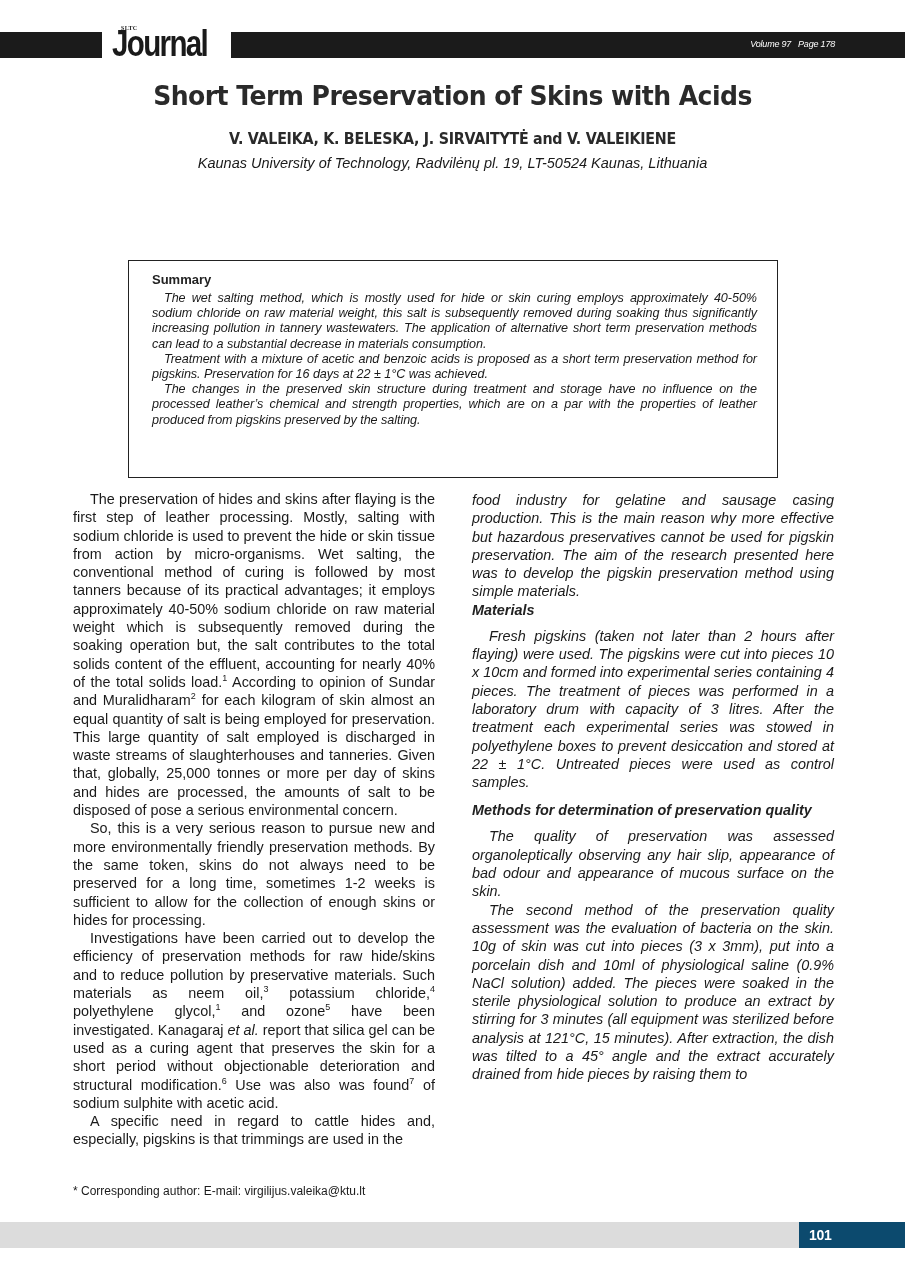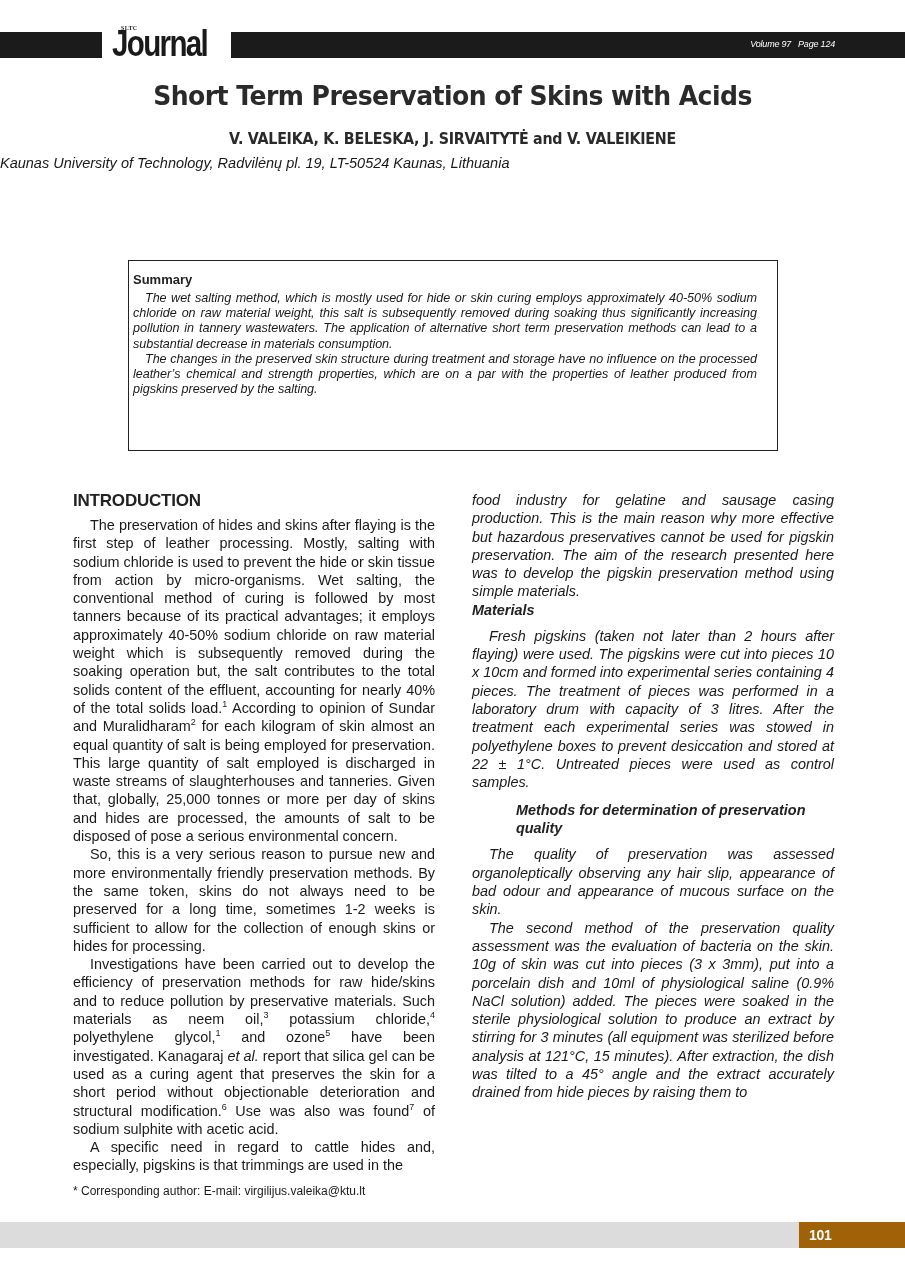--- a/index.html
+++ b/index.html
@@ -8,77 +8,77 @@
 
     .hdr-bar-left { position: absolute; left: 0; top: 32px; width: 102px; height: 26px; background: #1b1b1b; }
     .hdr-bar-right { position: absolute; left: 231px; top: 32px; width: 674px; height: 26px; background: #1b1b1b; }
     .hdr-vol { position: absolute; right: 70px; top: 39px; font-size: 9px; font-style: italic; color: #ffffff; letter-spacing: -0.2px; white-space: pre; }
     .logo { position: absolute; left: 110px; top: 22px; width: 112px; height: 46px; }
     .logo-sltc { position: absolute; left: 11px; top: 3px; font-family: "Liberation Serif", serif; font-size: 6px; font-weight: bold; color: #1a1a1a; letter-spacing: 0.3px; }
     .logo-word { position: absolute; left: 2px; top: 2px; font-family: "Liberation Sans", sans-serif; font-size: 36px; font-weight: bold; color: #1a1a1a; letter-spacing: -2px; transform: scaleX(0.82); transform-origin: left top; line-height: 40px; }
 
     .title { position: absolute; left: 0; top: 80px; width: 905px; text-align: center; font-family: "DejaVu Sans", sans-serif; font-weight: bold; font-size: 27px; color: #2a2a2a; letter-spacing: -0.6px; transform: scaleX(0.93); }
     .authors { position: absolute; left: 0; top: 130px; width: 905px; text-align: center; font-family: "DejaVu Sans", sans-serif; font-weight: bold; font-size: 15.5px; color: #2a2a2a; letter-spacing: -0.3px; transform: scaleX(0.92); }
-    .affil { position: absolute; left: 0; top: 155px; width: 905px; text-align: left; font-size: 14.5px; font-style: italic; color: #1a1a1a; }
+    .affil { position: absolute; left: 0; top: 155px; width: 905px; text-align: center; font-size: 14.5px; font-style: italic; color: #1a1a1a; }
 
-    .summary-box { position: absolute; left: 128px; top: 260px; width: 650px; height: 191px; border: 1.3px solid #222; padding: 11px 20px 0 4px; }
+    .summary-box { position: absolute; left: 128px; top: 260px; width: 650px; height: 218px; border: 1.3px solid #222; padding: 11px 20px 0 23px; }
     .summary-title { font-weight: bold; font-size: 13px; margin-bottom: 4px; color: #222; }
     .summary-p { font-size: 12.6px; line-height: 15.2px; text-align: justify; text-indent: 12px; color: #1a1a1a; letter-spacing: -0.05px; font-style: italic; }
 
     .col { position: absolute; top: 490px; width: 362px; font-size: 14.4px; line-height: 18.3px; color: #1a1a1a; }
     .col-left { left: 73px; }
     .col-right { left: 472px; }
     .col p { text-align: justify; text-indent: 17px; }
     .col p.noindent { text-indent: 0; }
     .h1 { font-weight: bold; font-size: 17px; line-height: 22px; letter-spacing: -0.2px; color: #222; }
     .h2 { font-weight: bold; font-size: 14.4px; line-height: 18px; color: #222; }
     sup { font-size: 9px; line-height: 0; vertical-align: super; }
 
     .footnote { position: absolute; left: 73px; top: 1184px; font-size: 12px; color: #1a1a1a; }
 
     .ftr-band { position: absolute; left: 0; top: 1222px; width: 799px; height: 26px; background: #dcdcdc; }
-    .ftr-box { position: absolute; left: 799px; top: 1222px; width: 106px; height: 26px; background: #a16207; }
+    .ftr-box { position: absolute; left: 799px; top: 1222px; width: 106px; height: 26px; background: #0c4a6e; }
     .ftr-num { position: absolute; left: 10px; top: 5px; font-size: 14px; font-weight: bold; color: #ffffff; letter-spacing: -0.3px; }
   </style>
 </head>
 <body>
 
 <div class="hdr-bar-left"></div>
 <div class="logo">
   <span class="logo-word">Journal</span>
   <span class="logo-sltc">SLTC</span>
 </div>
 <div class="hdr-bar-right"></div>
-<div class="hdr-vol">Volume 97   Page 124</div>
+<div class="hdr-vol">Volume 97   Page 178</div>
 
 <h1 class="title">Short Term Preservation of Skins with Acids</h1>
 <div class="authors">V. VALEIKA, K. BELESKA, J. SIRVAITYTĖ and V. VALEIKIENE</div>
 <div class="affil">Kaunas University of Technology, Radvilėnų pl. 19, LT-50524 Kaunas, Lithuania</div>
 
 <div class="summary-box">
   <div class="summary-title">Summary</div>
   <p class="summary-p">The wet salting method, which is mostly used for hide or skin curing employs approximately 40-50% sodium chloride on raw material weight, this salt is subsequently removed during soaking thus significantly increasing pollution in tannery wastewaters. The application of alternative short term preservation methods can lead to a substantial decrease in materials consumption.</p>
+  <p class="summary-p">Treatment with a mixture of acetic and benzoic acids is proposed as a short term preservation method for pigskins. Preservation for 16 days at 22 ± 1°C was achieved.</p>
   <p class="summary-p">The changes in the preserved skin structure during treatment and storage have no influence on the processed leather’s chemical and strength properties, which are on a par with the properties of leather produced from pigskins preserved by the salting.</p>
 </div>
 
 <div class="col col-left">
-  <div class="h1" style="margin-bottom:4px;">INTRODUCTION</div>
   <p><span>The preservation of hides and skins after flaying is the first step of leather processing. Mostly, salting with sodium chloride is used to prevent the hide or skin tissue from action by micro-organisms. Wet salting, the conventional method of curing is followed by most tanners because of its practical advantages; it employs approximately 40-50% sodium chloride on raw material weight which is subsequently removed during the soaking operation but, the salt contributes to the total solids content of the effluent, accounting for nearly 40% of the total solids load.</span><sup>1</sup><span> According to opinion of Sundar and Muralidharam</span><sup>2</sup><span> for each kilogram of skin almost an equal quantity of salt is being employed for preservation. This large quantity of salt employed is discharged in waste streams of slaughterhouses and tanneries. Given that, globally, 25,000 tonnes or more per day of skins and hides are processed, the amounts of salt to be disposed of pose a serious environmental concern.</span></p>
   <p>So, this is a very serious reason to pursue new and more environmentally friendly preservation methods. By the same token, skins do not always need to be preserved for a long time, sometimes 1-2 weeks is sufficient to allow for the collection of enough skins or hides for processing.</p>
   <p><span>Investigations have been carried out to develop the efficiency of preservation methods for raw hide/skins and to reduce pollution by preservative materials. Such materials as neem oil,</span><sup>3</sup><span> potassium chloride,</span><sup>4</sup><span> polyethylene glycol,</span><sup>1</sup><span> and ozone</span><sup>5</sup><span> have been investigated. Kanagaraj </span><i>et al.</i><span> report that silica gel can be used as a curing agent that preserves the skin for a short period without objectionable deterioration and structural modification.</span><sup>6</sup><span> Use was also was found</span><sup>7</sup><span> of sodium sulphite with acetic acid.</span></p>
   <p>A specific need in regard to cattle hides and, especially, pigskins is that trimmings are used in the</p>
 </div>
 
 <div class="footnote">* Corresponding author: E-mail: virgilijus.valeika@ktu.lt</div>
 
 <div class="col col-right" style="top:491px;font-style:italic;">
   <p class="noindent">food industry for gelatine and sausage casing production. This is the main reason why more effective but hazardous preservatives cannot be used for pigskin preservation. The aim of the research presented here was to develop the pigskin preservation method using simple materials.</p>
   <div class="h2" style="margin-bottom:8px;">Materials</div>
   <p>Fresh pigskins (taken not later than 2 hours after flaying) were used. The pigskins were cut into pieces 10 x 10cm and formed into experimental series containing 4 pieces. The treatment of pieces was performed in a laboratory drum with capacity of 3 litres. After the treatment each experimental series was stowed in polyethylene boxes to prevent desiccation and stored at 22 ± 1°C. Untreated pieces were used as control samples.</p>
-  <div class="h2" style="margin-top:10px; margin-bottom:8px;margin-left:44px;">Methods for determination of preservation quality</div>
+  <div class="h2" style="margin-top:10px; margin-bottom:8px;">Methods for determination of preservation quality</div>
   <p>The quality of preservation was assessed organoleptically observing any hair slip, appearance of bad odour and appearance of mucous surface on the skin.</p>
   <p>The second method of the preservation quality assessment was the evaluation of bacteria on the skin. 10g of skin was cut into pieces (3 x 3mm), put into a porcelain dish and 10ml of physiological saline (0.9% NaCl solution) added. The pieces were soaked in the sterile physiological solution to produce an extract by stirring for 3 minutes (all equipment was sterilized before analysis at 121°C, 15 minutes). After extraction, the dish was tilted to a 45° angle and the extract accurately drained from hide pieces by raising them to</p>
 </div>
 
 <div class="ftr-band"></div>
 <div class="ftr-box">
   <span class="ftr-num">101</span>
 </div>
 
 </body></html>

